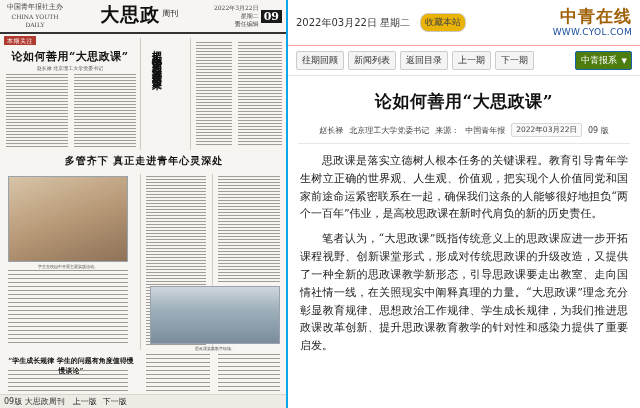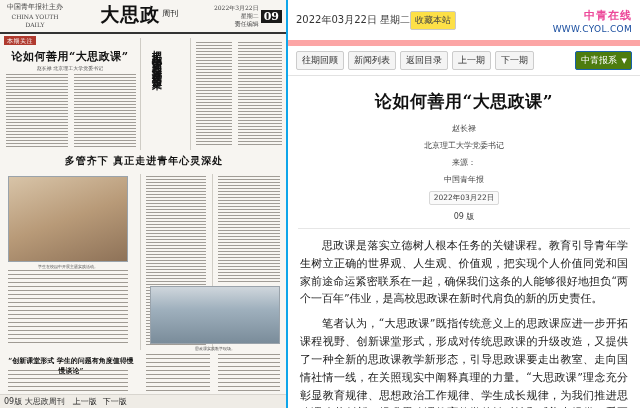--- a/index.html
+++ b/index.html
@@ -208,45 +208,45 @@
   .reader {
     position: relative;
     width: 352px; height: 408px;
     background: #ffffff;
   }
   .r-top {
     display: flex;
     align-items: center;
     height: 46px;
     padding: 0 8px;
-    border-bottom: 6px solid #fca5a5;
+    border-bottom: 1px solid #fca5a5;
   }
   .r-date {
     font-size: 10px;
     color: #333;
   }
   .r-fav {
-    margin-left: 0;
+    margin-left: 10px;
     font-size: 9px;
     color: #444;
     border: 1px solid #c9c9c9;
-    border-radius: 2px;
+    border-radius: 8px;
     padding: 2px 4px;
-    background: #fde047;
+    background: #eab308;
   }
   .r-logo {
     margin-left: auto;
     text-align: right;
     line-height: 1;
   }
   .r-logo .cn {
     font-family: "DejaVu Serif", "Liberation Serif", serif;
-    font-size: 11px;
-    font-weight: bold;
-    color: #ec4899;
+    font-size: 17px;
+    font-weight: bold;
+    color: #a16207;
     letter-spacing: 1px;
     text-align: center;
   }
   .r-logo .url {
     display: block;
     margin-top: 3px;
     font-size: 9px;
     color: #1b4fa0;
     letter-spacing: 0.3px;
   }
@@ -296,21 +296,20 @@
     display: flex;
     justify-content: center;
     align-items: center;
     gap: 6px;
     font-size: 8px;
     color: #444;
     border-bottom: 1px solid #e6e6e6;
     padding-bottom: 6px;
     margin: 0 10px 8px;
     flex-wrap: nowrap;
-    flex-direction: column;
   }
   .r-meta .m-date {
     border: 1px solid #d8d8d8;
     background: #fafafa;
     padding: 1px 4px;
     border-radius: 2px;
     font-size: 7.5px;
   }
   .r-body {
     padding: 0 12px;
@@ -371,21 +370,21 @@
       </div>
       <div class="textcol" style="left:8px; top:236px; width:120px; height:76px;"></div>
 
       <div class="textcol dense" style="left:146px; top:142px; width:60px; height:170px;"></div>
 
       <div class="textcol dense" style="left:218px; top:142px; width:62px; height:106px;"></div>
       <div class="photo group" style="left:150px; top:252px; width:130px; height:58px;">
         <span class="cap">思政课实践教学现场。</span>
       </div>
 
-      <div class="bottom-quote">“创新课堂形式 学生的问题有角度值得慢慢谈论”</div>
+      <div class="bottom-quote">“学生成长规律 学生的问题有角度值得慢慢谈论”</div>
       <div class="textcol" style="left:8px; top:336px; width:120px; height:22px;"></div>
       <div class="textcol" style="left:146px; top:320px; width:64px; height:38px;"></div>
       <div class="textcol" style="left:218px; top:320px; width:62px; height:38px;"></div>
     </div>
 
     <div class="paper-footer">
       <span class="pf-label">09版 大思政周刊</span>
       <span class="pf-nav">上一版</span>
       <span class="pf-nav">下一版</span>
     </div>

